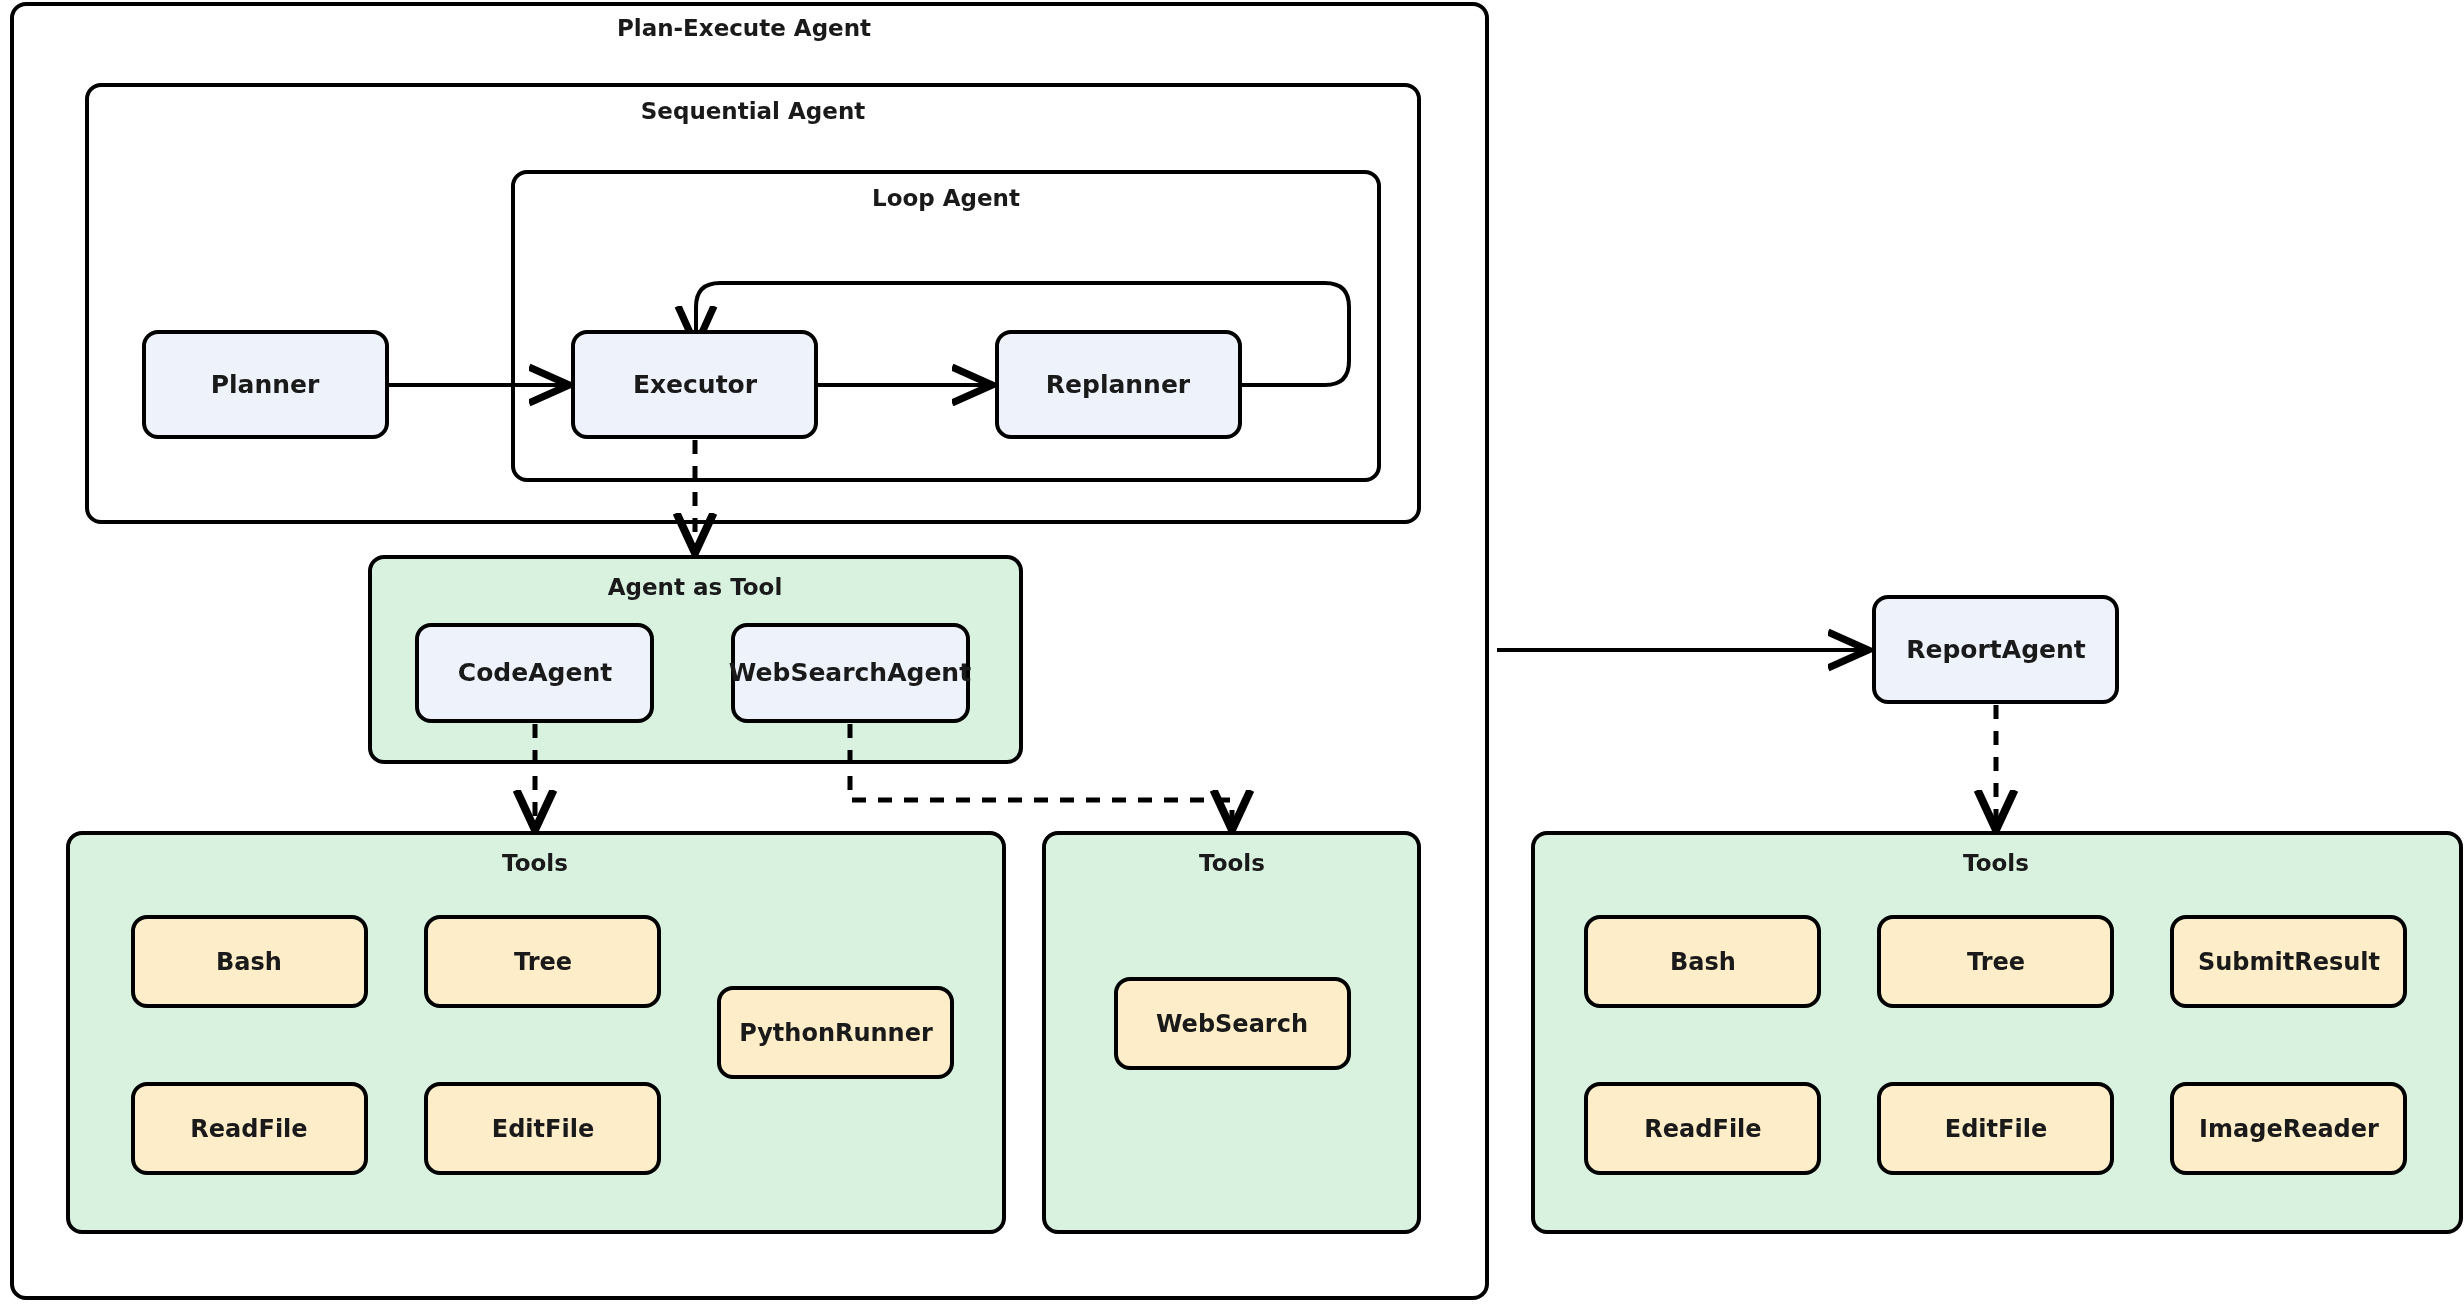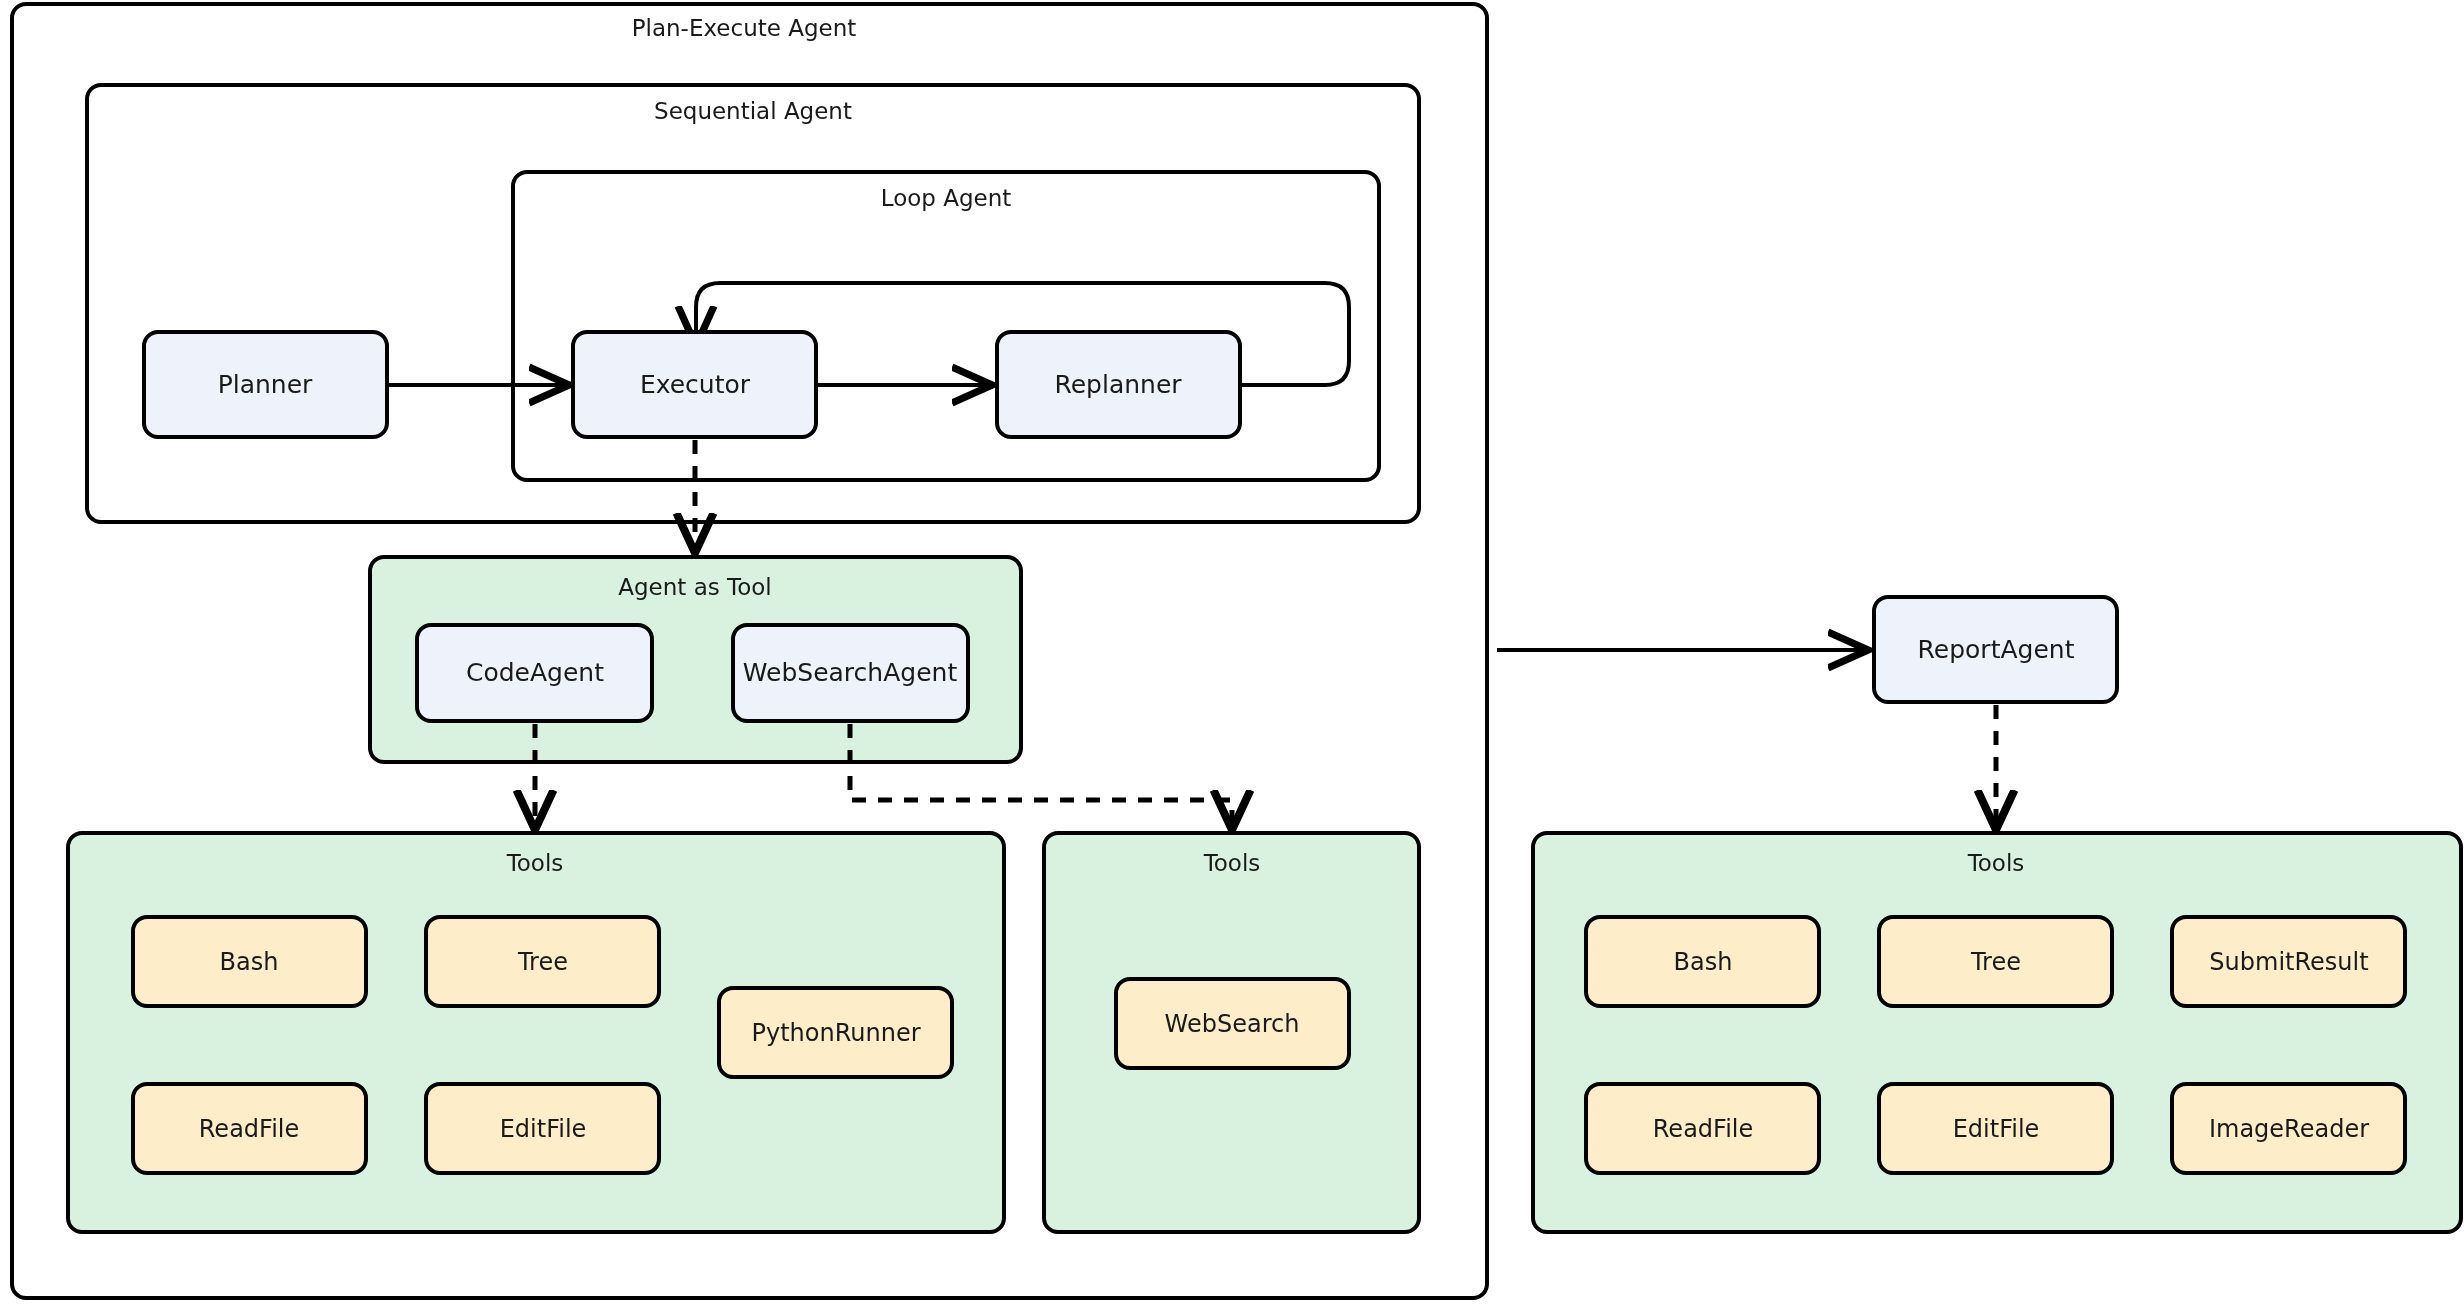--- a/index.html
+++ b/index.html
@@ -10,20 +10,21 @@
   body {
     width: 2464px;
     height: 1304px;
     font-family: "DejaVu Sans", sans-serif;
     overflow: hidden;
   }
   #diagram-root {
     position: relative;
     width: 2464px;
     height: 1304px;
+    font-weight: bold;
   }
   svg.diagram-canvas {
     position: absolute;
     top: 0;
     left: 0;
     width: 2464px;
     height: 1304px;
   }
   .group-box {
     fill: #ffffff;

